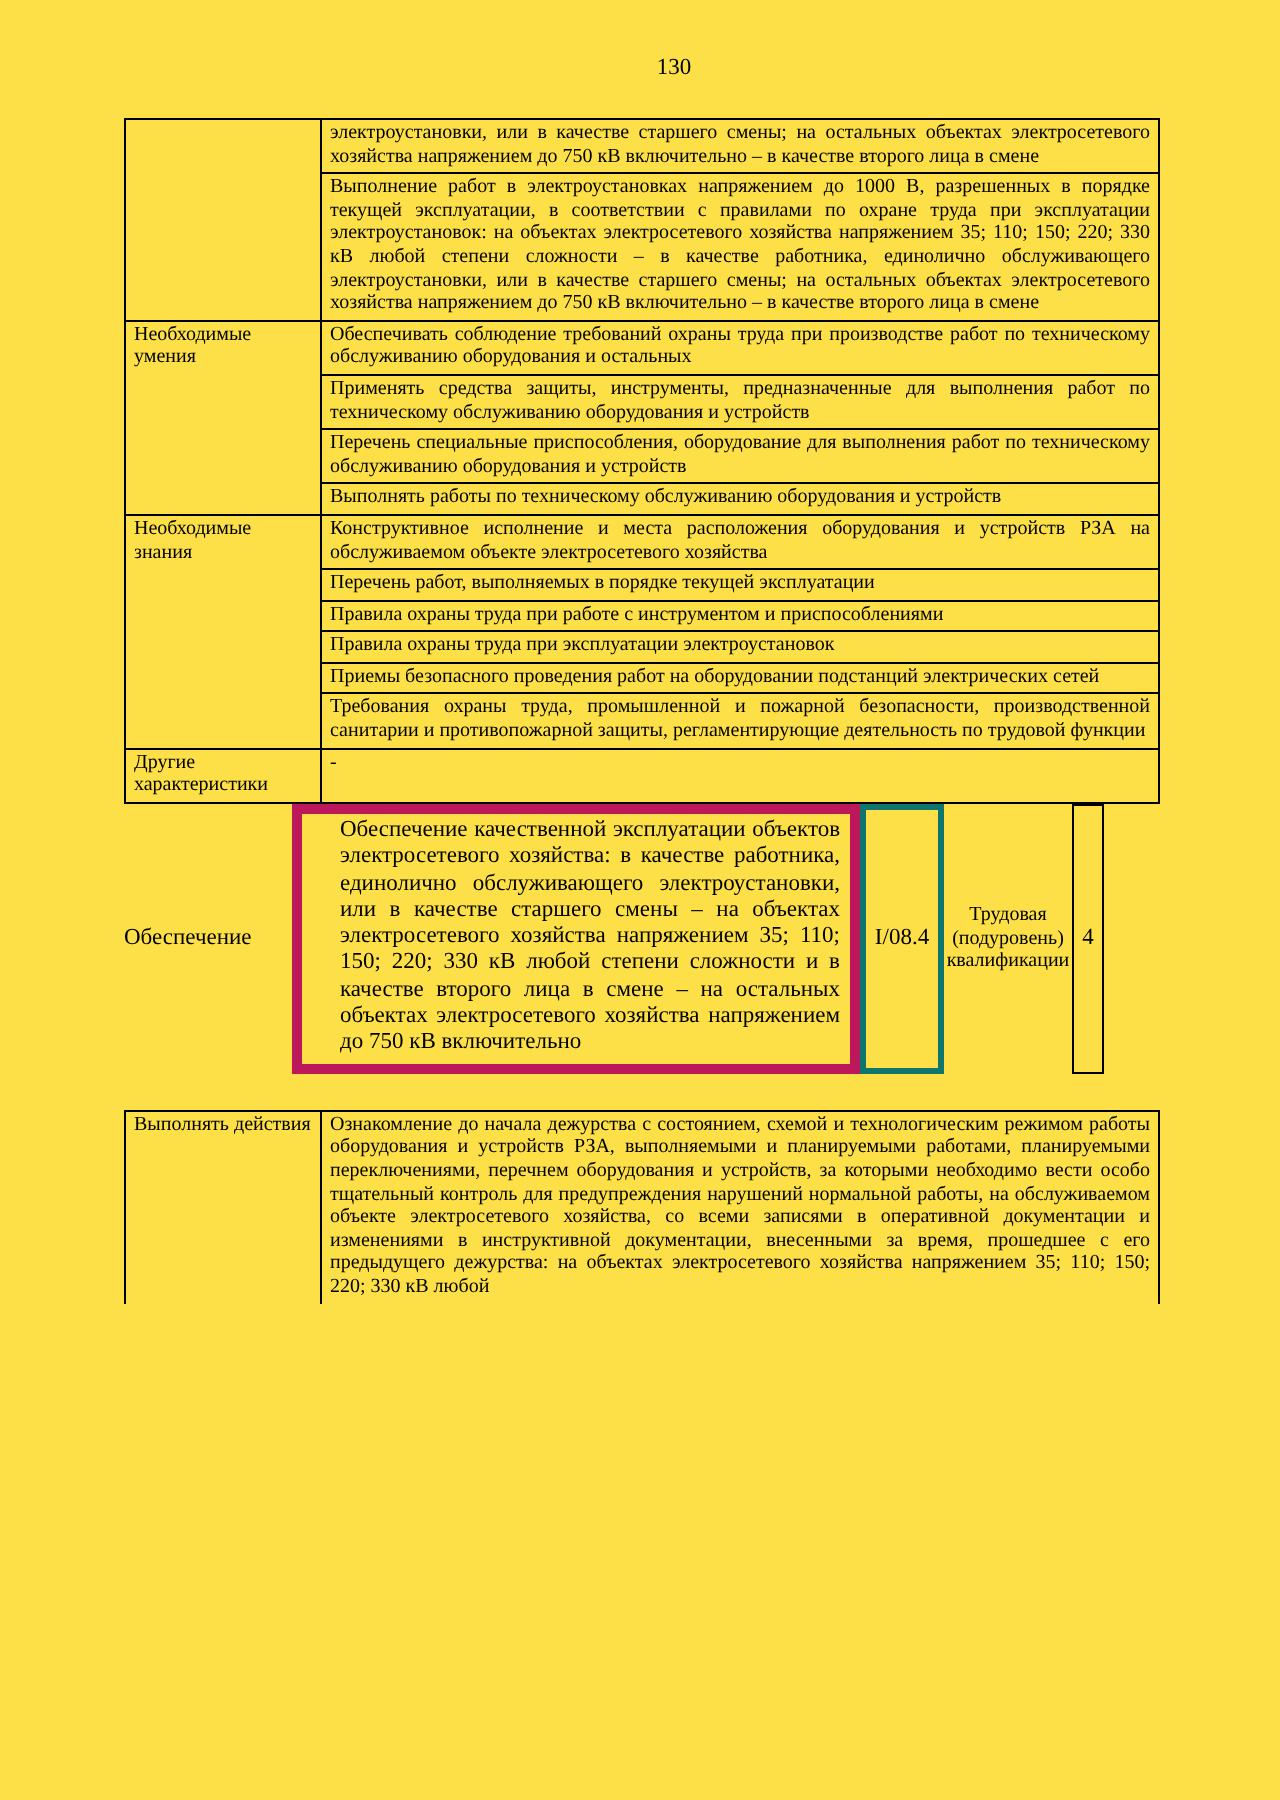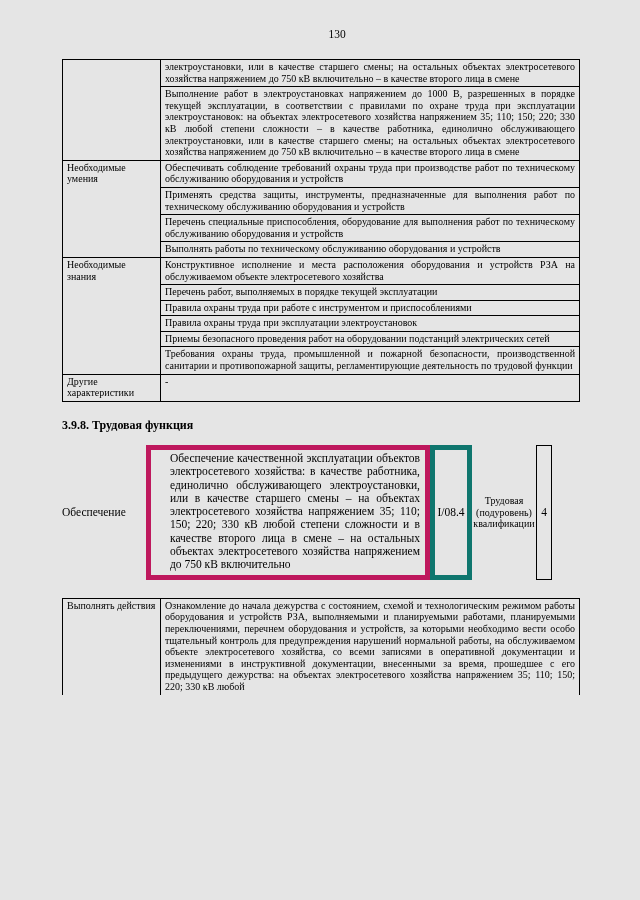--- a/index.html
+++ b/index.html
@@ -9,21 +9,21 @@
     height: 900px;
     font-family: "Liberation Serif", serif;
     color: #000;
     overflow: hidden;
   }
   .page {
     position: relative;
     width: 640px;
     height: 900px;
     padding: 28px 28px 0 62px;
-    background: #e5e5e5;
+    background: #fde047;
   }
   .page-number {
     width: 550px;
     text-align: center;
     font-size: 11.5px;
     margin-bottom: 19px;
   }
   table.doc-table {
     width: 518px;
     border-collapse: collapse;
@@ -70,21 +70,21 @@
     display: block;
   }
   .code-label {
     width: 32px;
     align-items: center;
     justify-content: center;
     text-align: center;
   }
   .code-box {
     width: 42px;
-    border: 5px solid #0f766e;
+    border: 3px solid #0f766e;
     align-items: center;
     justify-content: center;
     text-align: center;
   }
   .level-label {
     width: 64px;
     align-items: center;
     justify-content: center;
     text-align: center;
     font-size: 10px;
@@ -112,21 +112,21 @@
     <tbody>
       <tr>
         <td class="label-cell" rowspan="2"></td>
         <td class="text-cell">электроустановки, или в качестве старшего смены; на остальных объектах электросетевого хозяйства напряжением до 750 кВ включительно – в качестве второго лица в смене</td>
       </tr>
       <tr>
         <td class="text-cell">Выполнение работ в электроустановках напряжением до 1000 В, разрешенных в порядке текущей эксплуатации, в соответствии с правилами по охране труда при эксплуатации электроустановок: на объектах электросетевого хозяйства напряжением 35; 110; 150; 220; 330 кВ любой степени сложности – в качестве работника, единолично обслуживающего электроустановки, или в качестве старшего смены; на остальных объектах электросетевого хозяйства напряжением до 750 кВ включительно – в качестве второго лица в смене</td>
       </tr>
       <tr>
         <td class="label-cell" rowspan="4">Необходимые умения</td>
-        <td class="text-cell">Обеспечивать соблюдение требований охраны труда при производстве работ по техническому обслуживанию оборудования и устройств</td>
+        <td class="text-cell">Обеспечивать соблюдение требований охраны труда при производстве работ по техническому обслуживанию оборудования и остальных</td>
       </tr>
       <tr>
         <td class="text-cell">Применять средства защиты, инструменты, предназначенные для выполнения работ по техническому обслуживанию оборудования и устройств</td>
       </tr>
       <tr>
         <td class="text-cell">Перечень специальные приспособления, оборудование для выполнения работ по техническому обслуживанию оборудования и устройств</td>
       </tr>
       <tr>
         <td class="text-cell">Выполнять работы по техническому обслуживанию оборудования и устройств</td>
       </tr>
@@ -149,21 +149,20 @@
       <tr>
         <td class="text-cell">Требования охраны труда, промышленной и пожарной безопасности, производственной санитарии и противопожарной защиты, регламентирующие деятельность по трудовой функции</td>
       </tr>
       <tr>
         <td class="label-cell">Другие характеристики</td>
         <td class="text-cell">-</td>
       </tr>
     </tbody>
   </table>
 
-  <div class="section-heading">3.9.8. Трудовая функция</div>
 
   <div class="func-table">
     <div class="fcell name-label">Обеспечение</div>
     <div class="name-box">Обеспечение качественной эксплуатации объектов электросетевого хозяйства: в качестве работника, единолично обслуживающего электроустановки, или в качестве старшего смены – на объектах электросетевого хозяйства напряжением 35; 110; 150; 220; 330 кВ любой степени сложности и в качестве второго лица в смене – на остальных объектах электросетевого хозяйства напряжением до 750 кВ включительно</div>
     <div class="fcell code-box">I/08.4</div>
     <div class="fcell level-label">Трудовая (подуровень) квалификации</div>
     <div class="fcell level-box">4</div>
   </div>
 
   <table class="doc-table actions-table">

